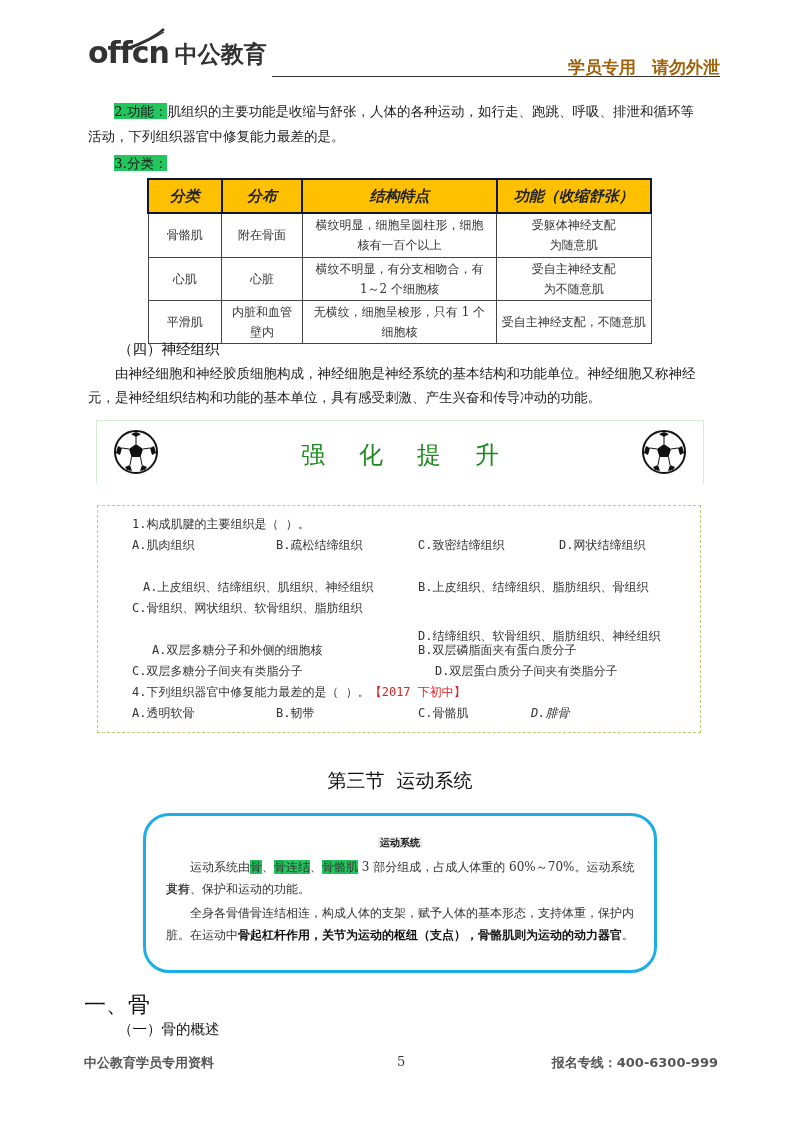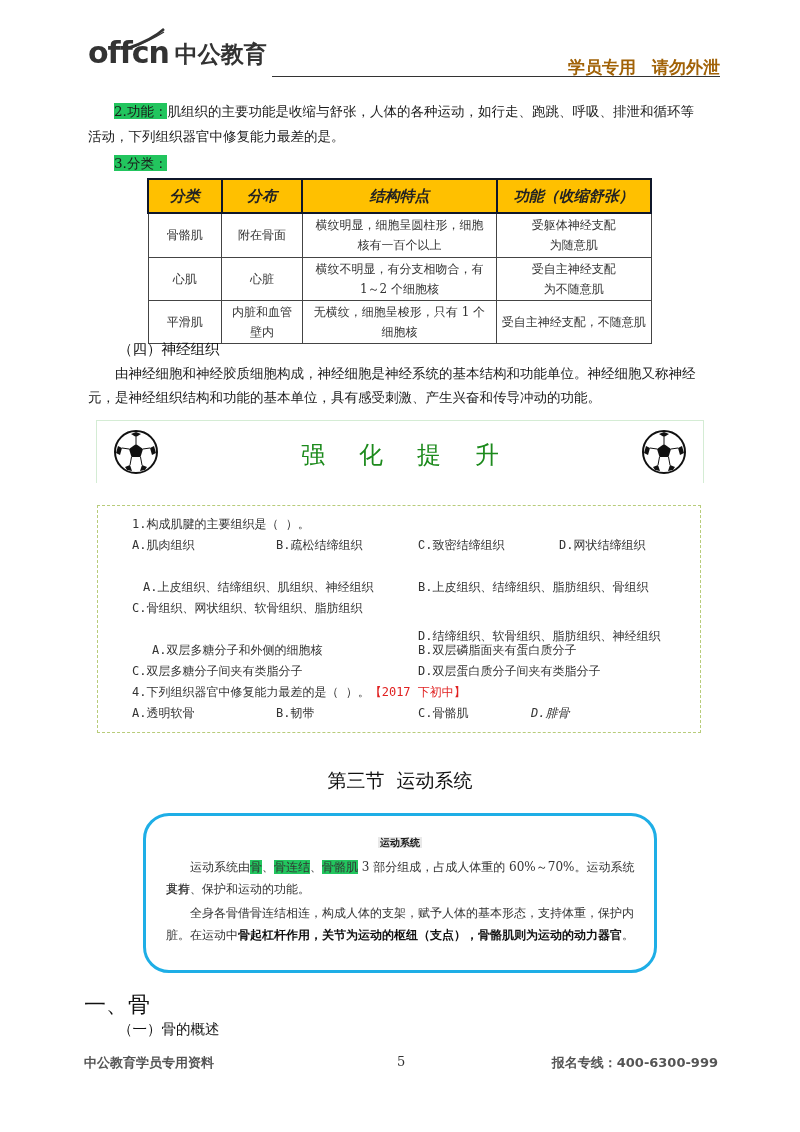--- a/index.html
+++ b/index.html
@@ -212,21 +212,21 @@
   <div class="q" style="left:461px; top:31px;">D.网状结缔组织</div>
 
   <div class="q" style="left:45px; top:73px;">A.上皮组织、结缔组织、肌组织、神经组织</div>
   <div class="q" style="left:320px; top:73px;">B.上皮组织、结缔组织、脂肪组织、骨组织</div>
   <div class="q" style="left:34px; top:94px;">C.骨组织、网状组织、软骨组织、脂肪组织</div>
   <div class="q" style="left:320px; top:94px;margin-top:28px;">D.结缔组织、软骨组织、脂肪组织、神经组织</div>
 
   <div class="q" style="left:34px; top:136px;margin-left:20px;">A.双层多糖分子和外侧的细胞核</div>
   <div class="q" style="left:320px; top:136px;">B.双层磷脂面夹有蛋白质分子</div>
   <div class="q" style="left:34px; top:157px;">C.双层多糖分子间夹有类脂分子</div>
-  <div class="q" style="left:320px; top:157px;">D.双层蛋白质分子间夹有类脂分子</div>
+  <div class="q" style="left:337px; top:157px;">D.双层蛋白质分子间夹有类脂分子</div>
 
   <div class="q" style="left:34px; top:178px;">
     <span>4.下列组织器官中修复能力最差的是（    ）。</span><span class="red">【2017 下初中】</span>
   </div>
   <div class="q" style="left:34px; top:199px;">A.透明软骨</div>
   <div class="q" style="left:178px; top:199px;">B.韧带</div>
   <div class="q" style="left:320px; top:199px;">C.骨骼肌</div>
   <div class="q" style="left:433px; top:199px;font-style:italic;">D.腓骨</div>
 </div>
 

